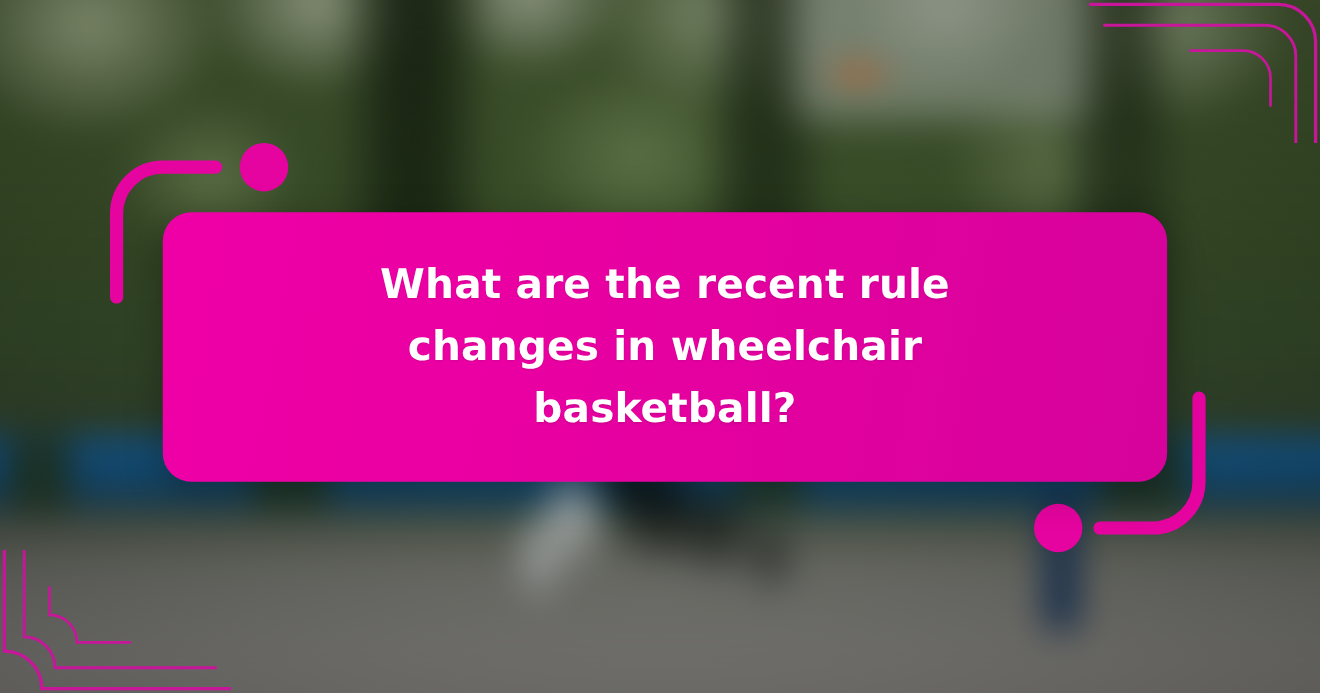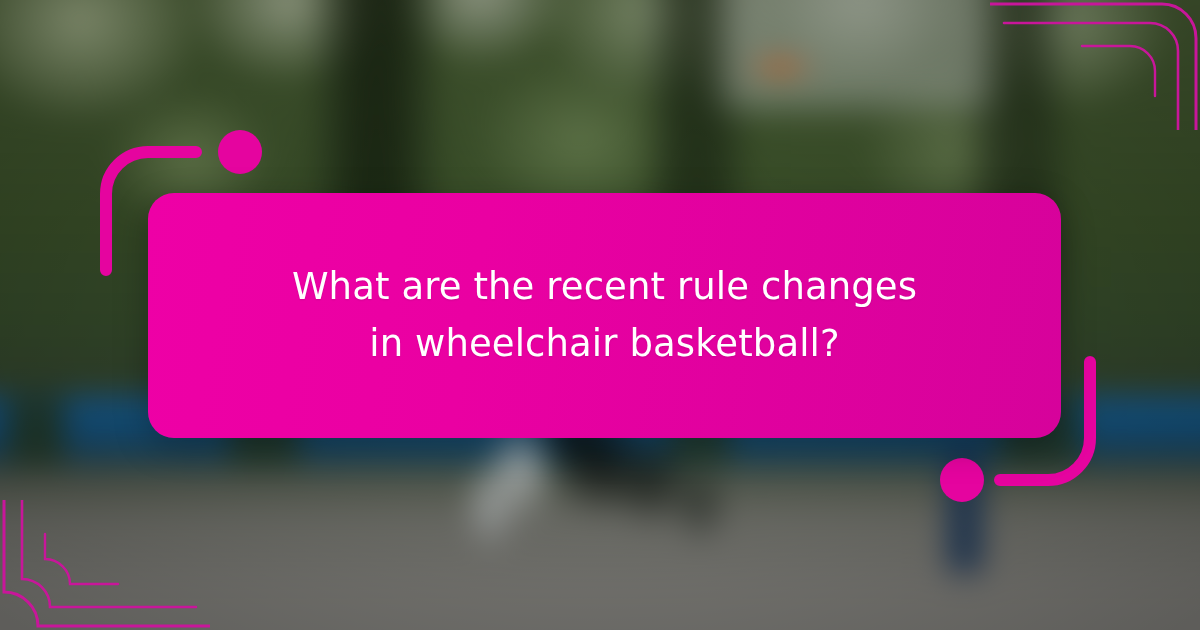--- a/index.html
+++ b/index.html
@@ -156,21 +156,21 @@
     box-shadow:0 10px 34px rgba(0,0,0,0.28);
     display:flex;
     align-items:center;
     justify-content:center;
     padding:0 60px;
   }
   .question-text {
     color:#ffffff;
     font-size:37px;
     line-height:1.52;
-    font-weight:400;
+    font-weight:700;
     text-align:center;
     letter-spacing:0.1px;
     max-width:640px;
     text-shadow:0 1px 2px rgba(0,0,0,0.10);
   }
 </style>
 </head>
 <body>
 
 <div id="stage">

